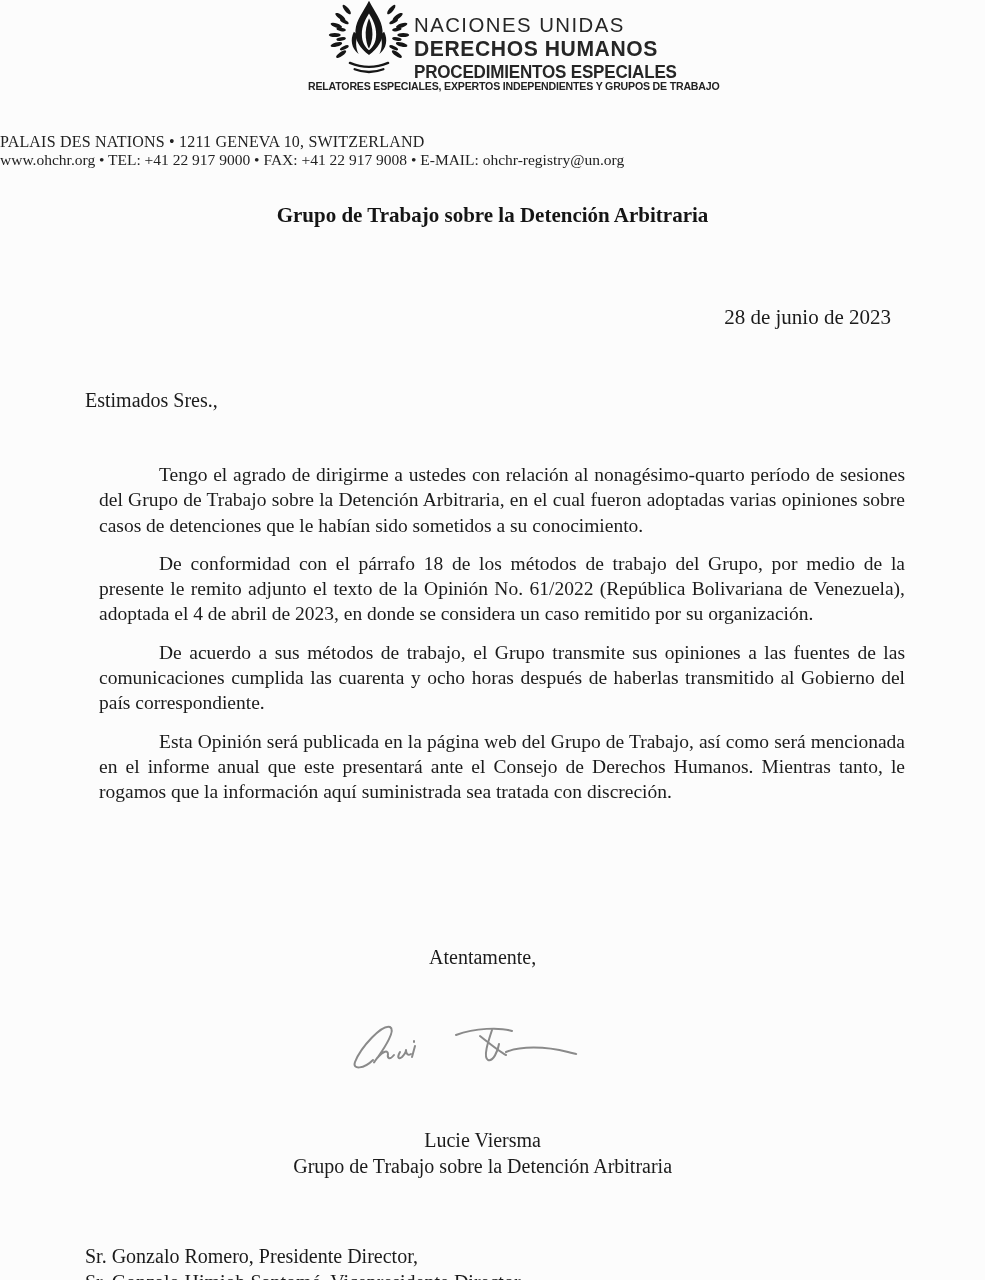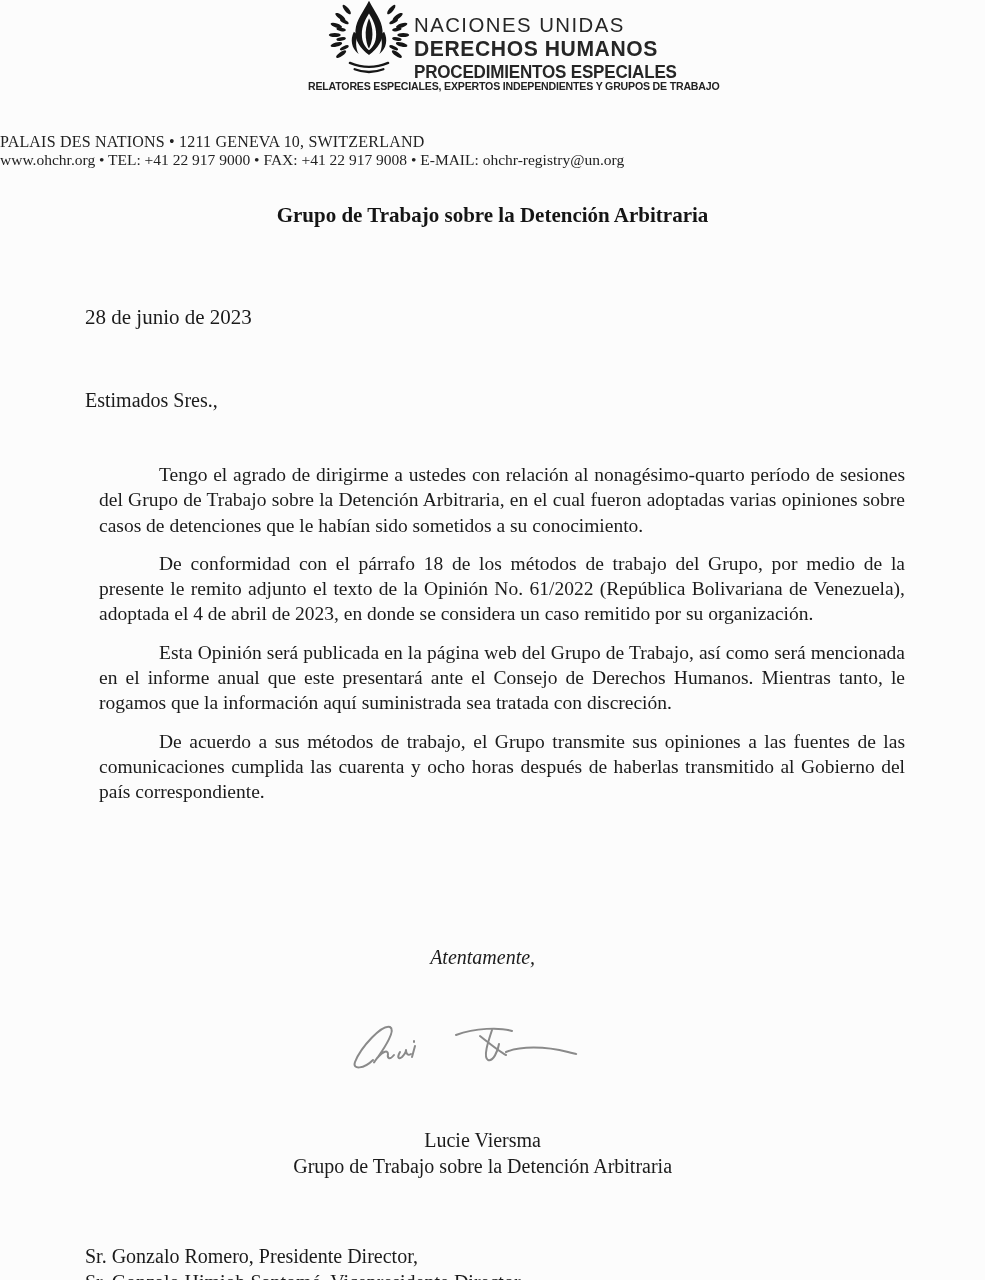--- a/index.html
+++ b/index.html
@@ -21,26 +21,26 @@
   .logo-line3{font-size:18.5px;font-weight:700;letter-spacing:-.2px;margin-top:3px;transform:scaleX(.92);transform-origin:left;}
   .logo-tagline{position:absolute;left:0;top:80px;white-space:nowrap;
     font-family:"Liberation Sans", sans-serif;font-size:11.5px;font-weight:700;
     letter-spacing:-.2px;transform:scaleX(.92);transform-origin:left;color:#222;}
   .address{position:absolute;left:0;top:133px;width:985px;text-align:left;color:#222;}
   .address-line1{font-size:16px;letter-spacing:.2px;}
   .address-line2{font-size:15.5px;}
   .dept-title{position:absolute;left:0;top:203px;width:985px;text-align:center;
     font-size:21px;font-weight:700;color:#151515;}
   
-  .date-line{position:absolute;left:85px;top:305px;width:806px;text-align:left;font-size:21px;}
+  .date-line{position:absolute;left:85px;top:305px;width:806px;text-align:right;font-size:21px;}
   .salutation{position:absolute;left:85px;top:389px;font-size:20px;}
   .body-text{position:absolute;left:85px;top:462px;width:806px;
     font-size:19.5px;line-height:25.3px;text-align:justify;margin-left:14px;}
   .body-text p{margin:0 0 13px 0;text-indent:60px;}
-  .closing{position:absolute;left:49%;top:946px;transform:translateX(-50%);font-size:20px;font-style:italic;}
+  .closing{position:absolute;left:49%;top:946px;transform:translateX(-50%);font-size:20px;}
   .signature{position:absolute;left:340px;top:1002px;width:265px;height:78px;}
   .sig-block{position:absolute;left:49%;top:1128px;transform:translateX(-50%);
     text-align:center;font-size:20px;line-height:25.5px;white-space:nowrap;}
   .recipients{position:absolute;left:85px;top:1244px;font-size:20px;line-height:25.5px;white-space:nowrap;}
 </style>
 </head>
 <body>
 
 <div class="page">
 
@@ -97,22 +97,22 @@
 
   <div class="dept-title">Grupo de Trabajo sobre la Detención Arbitraria</div>
 
   <div class="date-line">28 de junio de 2023</div>
 
   <div class="salutation">Estimados Sres.,</div>
 
   <div class="body-text">
     <p>Tengo el agrado de dirigirme a ustedes con relación al nonagésimo-quarto período de sesiones del Grupo de Trabajo sobre la Detención Arbitraria, en el cual fueron adoptadas varias opiniones sobre casos de detenciones que le habían sido sometidos a su conocimiento.</p>
     <p>De conformidad con el párrafo 18 de los métodos de trabajo del Grupo, por medio de la presente le remito adjunto el texto de la Opinión No. 61/2022 (República Bolivariana de Venezuela), adoptada el 4 de abril de 2023, en donde se considera un caso remitido por su organización.</p>
+    <p>De acuerdo a sus métodos de trabajo, el Grupo transmite sus opiniones a las fuentes de las comunicaciones cumplida las cuarenta y ocho horas después de haberlas transmitido al Gobierno del país correspondiente.</p>
     <p>Esta Opinión será publicada en la página web del Grupo de Trabajo, así como será mencionada en el informe anual que este presentará ante el Consejo de Derechos Humanos. Mientras tanto, le rogamos que la información aquí suministrada sea tratada con discreción.</p>
-    <p>De acuerdo a sus métodos de trabajo, el Grupo transmite sus opiniones a las fuentes de las comunicaciones cumplida las cuarenta y ocho horas después de haberlas transmitido al Gobierno del país correspondiente.</p>
   </div>
 
   <div class="closing">Atentamente,</div>
 
   <svg class="signature" viewBox="0 0 265 78" aria-hidden="true">
     <g fill="none" stroke="#8a8a8a" stroke-width="2" stroke-linecap="round" stroke-linejoin="round">
 
       <path d="M33,58 C24,67 12,68 15,60 C21,45 42,22 50,25 C56,28 45,45 38,55 C34,60 33,62 35,59 C41,50 48,47 48,52 C47,57 50,58 54,53"></path>
       <path d="M60,50 C57,55 58,58 62,55 C65,52 66,49 66,48 C66,52 68,54 71,52"></path>
       <path d="M75,44 L72,55"></path>

